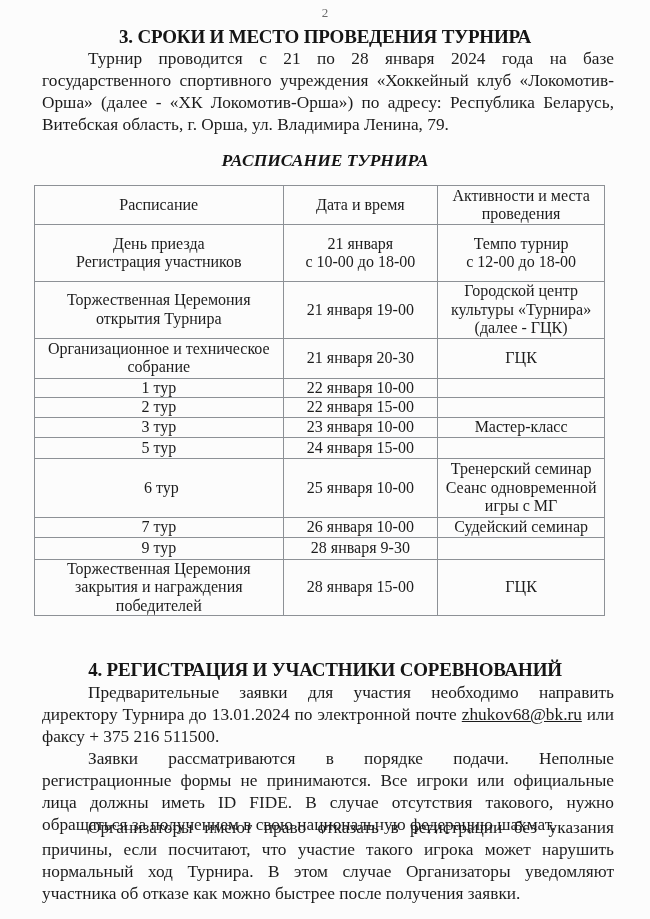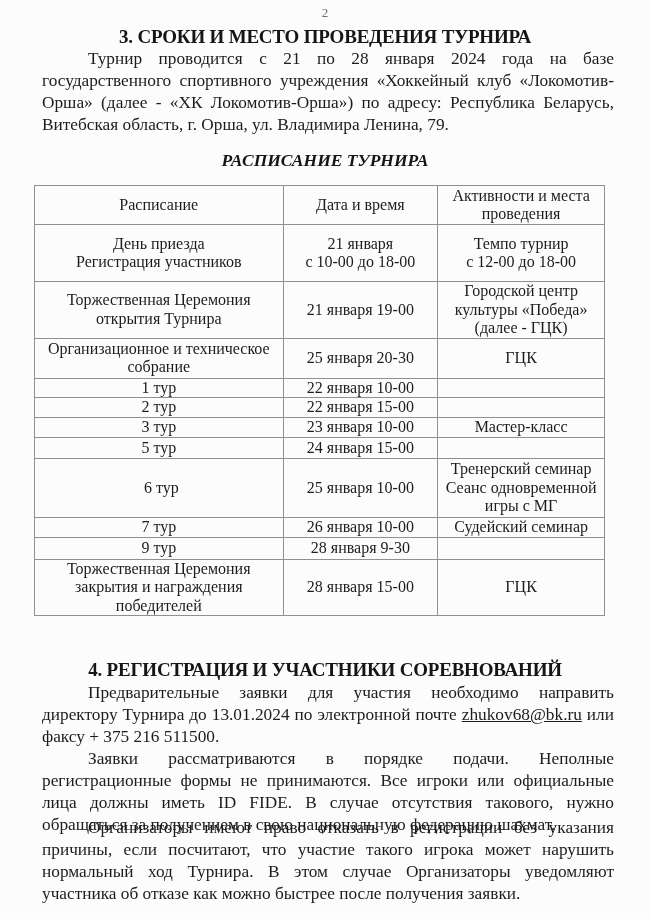--- a/index.html
+++ b/index.html
@@ -77,27 +77,27 @@
         <td style="white-space: pre-line;">21 января
 с 10-00 до 18-00</td>
         <td class="bold" style="white-space: pre-line;">Темпо турнир
 с 12-00 до 18-00</td>
       </tr>
       <tr style="height: 50px;">
         <td style="white-space: pre-line;">Торжественная Церемония
 открытия Турнира</td>
         <td style="white-space: pre-line;">21 января 19-00</td>
         <td style="white-space: pre-line;">Городской центр
-культуры «Победа»
+культуры «Турнира»
 (далее - ГЦК)</td>
       </tr>
       <tr style="height: 40px;">
         <td style="white-space: pre-line;">Организационное и техническое
 собрание</td>
-        <td style="white-space: pre-line;">25 января 20-30</td>
+        <td style="white-space: pre-line;">21 января 20-30</td>
         <td style="white-space: pre-line;">ГЦК</td>
       </tr>
       <tr style="height: 18px;">
         <td style="white-space: pre-line;">1 тур</td>
         <td style="white-space: pre-line;">22 января 10-00</td>
         <td style="white-space: pre-line;"></td>
       </tr>
       <tr style="height: 20px;">
         <td style="white-space: pre-line;">2 тур</td>
         <td style="white-space: pre-line;">22 января 15-00</td>

